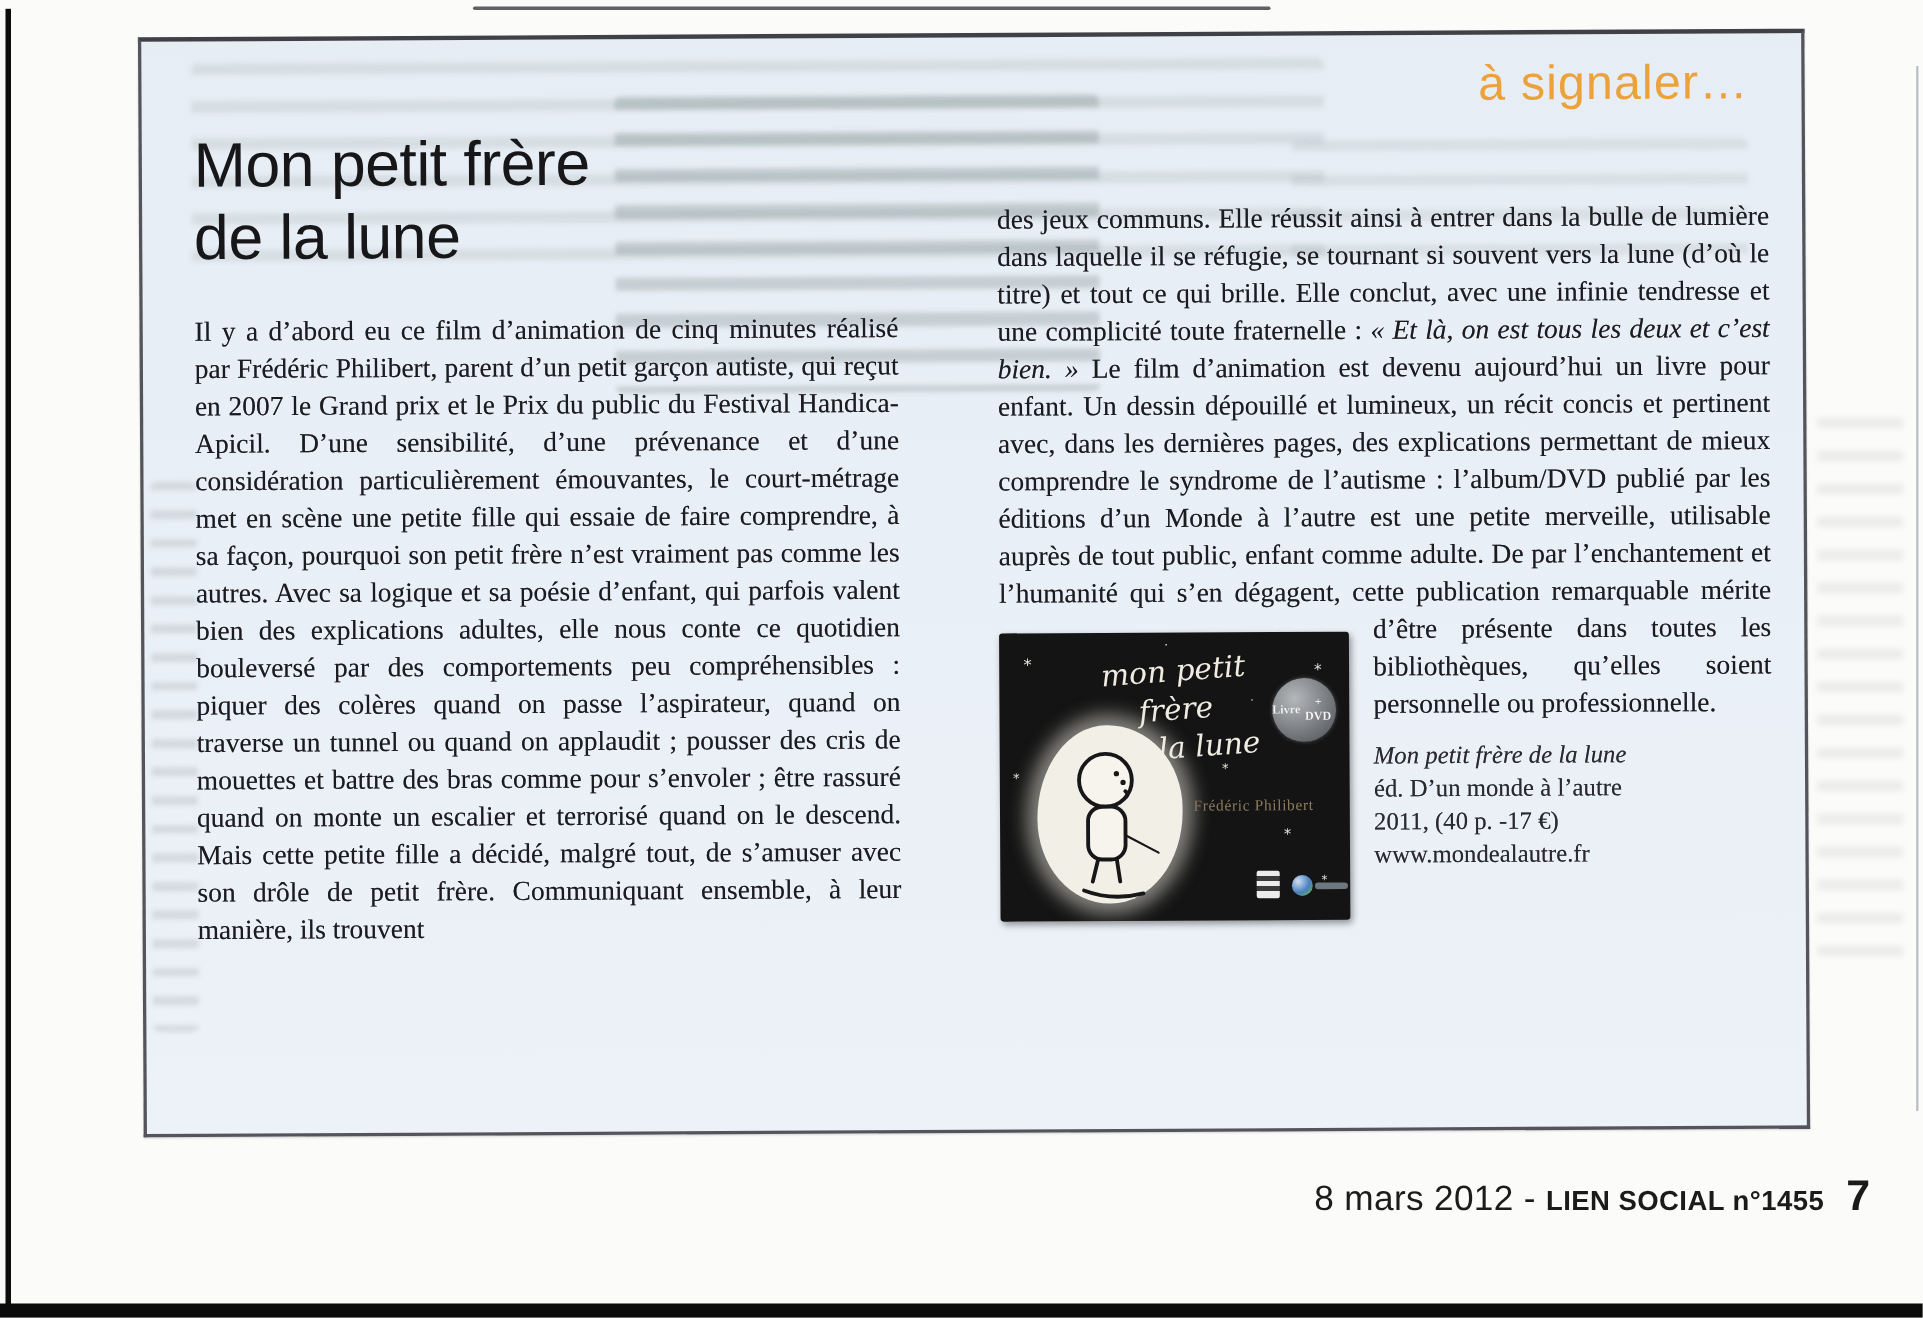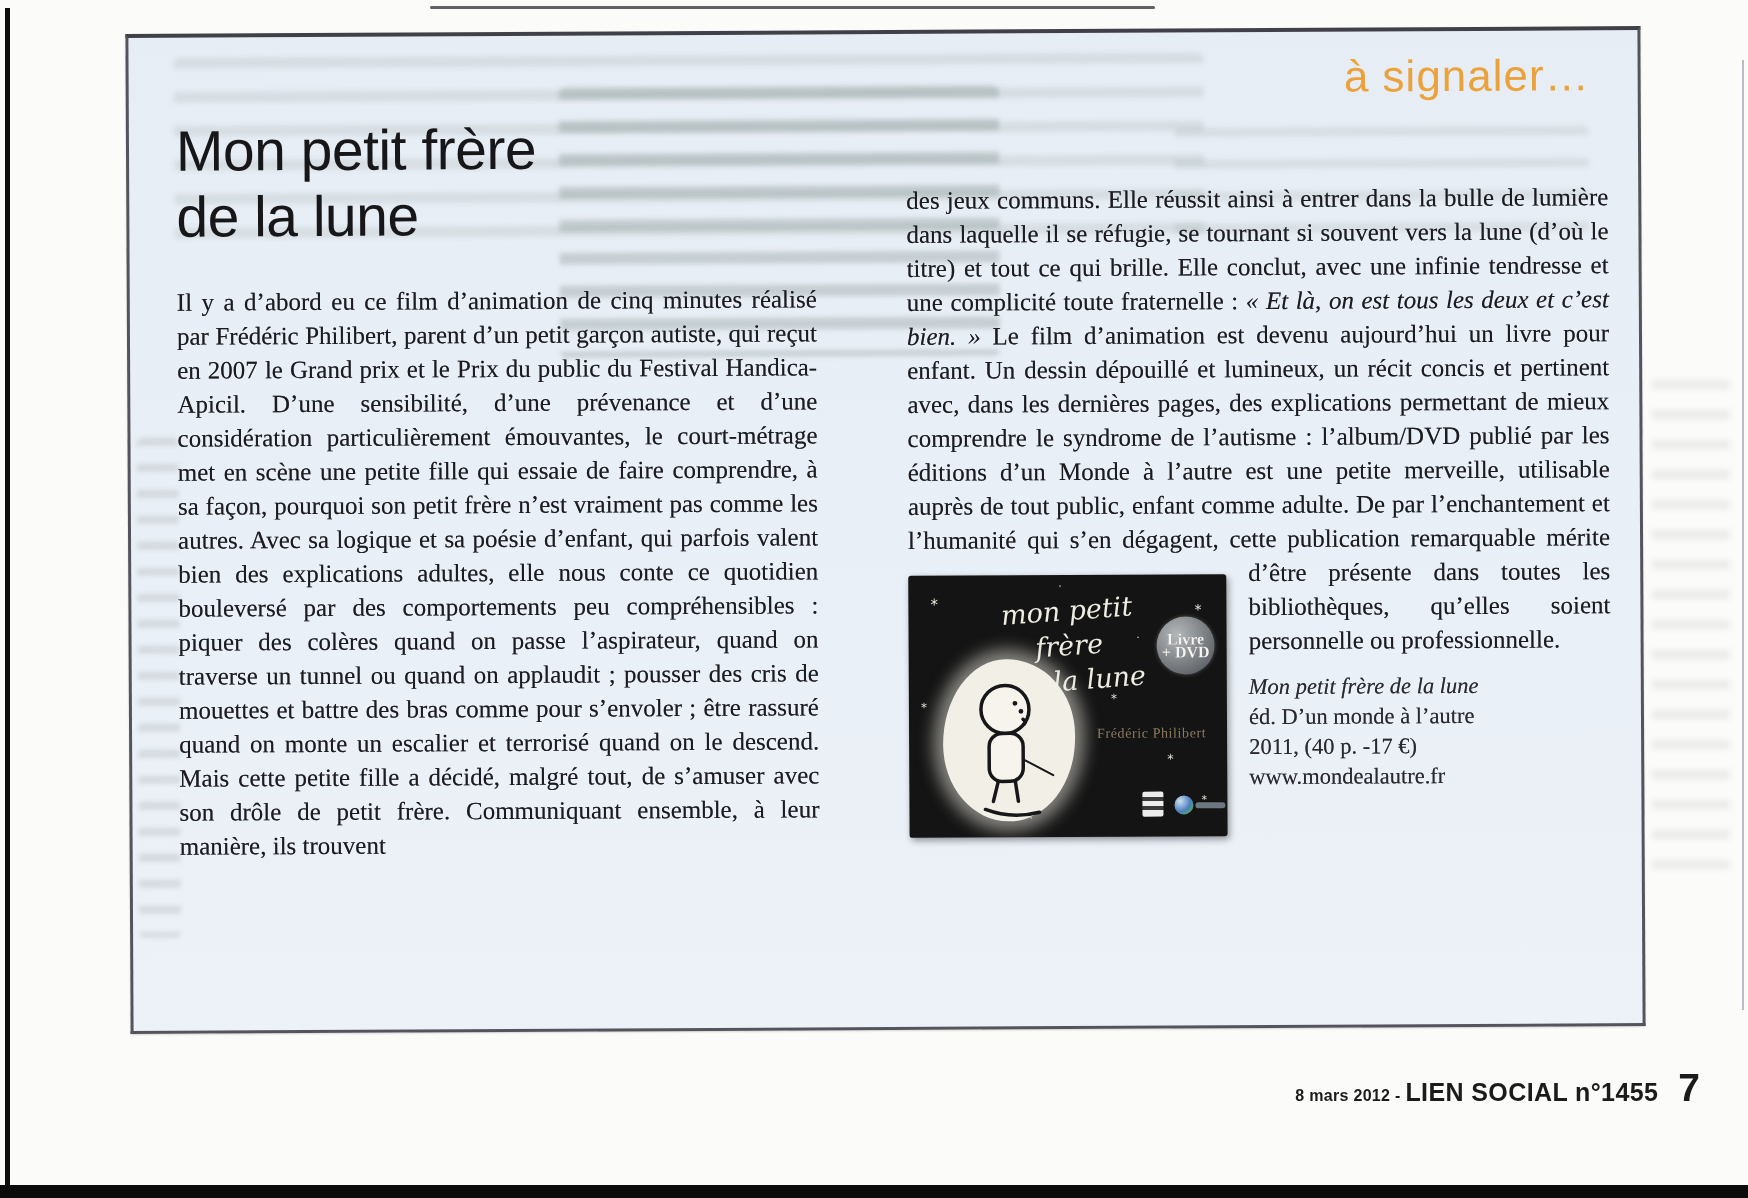--- a/index.html
+++ b/index.html
@@ -64,32 +64,32 @@
   }
   .cover-title{
     position:absolute;left:58px;top:18px;width:205px;text-align:center;
     font-family:"DejaVu Serif",serif;font-style:italic;
     color:#efece1;font-size:27px;line-height:35px;transform:rotate(-4deg);
   }
   .cover-title .l2{display:block;margin-left:14px;}
   .badge{
     position:absolute;right:12px;top:42px;width:58px;height:58px;border-radius:50%;
     background:radial-gradient(circle at 35% 32%,#b4b8bb,#64686c 75%);
-    display:flex;flex-direction:column;align-items:center;justify-content:center;
-    color:#f4f4f2;font-size:16px;line-height:13px;font-weight:bold;text-align:center;
+    display:flex;flex-direction:row;align-items:center;justify-content:center;
+    color:#f4f4f2;font-size:11px;line-height:13px;font-weight:bold;text-align:center;
     box-shadow:0 0 4px rgba(255,255,255,.25);
   }
   .moon{
     position:absolute;left:34px;top:84px;width:132px;height:162px;
     background:#f2efe6;border-radius:48% 52% 50% 50% / 53% 47% 52% 48%;
     box-shadow:0 0 16px 10px rgba(242,239,230,.5);
   }
   .moon svg{position:absolute;left:0;top:0;}
   .cover-author{
-    position:absolute;left:188px;top:142px;
+    position:absolute;left:176px;top:142px;
     font-size:14px;letter-spacing:.6px;color:#8d7c5f;
   }
   .star{position:absolute;color:#e9e6da;font-family:"DejaVu Sans",sans-serif;line-height:1;}
   .logo-square{
     position:absolute;right:64px;bottom:20px;width:21px;height:25px;border-radius:2px;
     background:linear-gradient(180deg,#ececec 0 5px,#3a3a3a 5px 9px,#ececec 9px 14px,#3a3a3a 14px 18px,#ececec 18px 25px);
   }
   .logo-circle{
     position:absolute;right:34px;bottom:22px;width:19px;height:19px;border-radius:50%;
     background:radial-gradient(circle at 30% 30%,#cfe0ee,#4a7fc0 55%,#5fae56 85%);
@@ -99,21 +99,21 @@
   .caption{
     margin-left:340px;padding-top:14px;
     font-size:22.5px;line-height:30px;color:#2a2a2e;
   }
   .caption .cap-title{font-style:italic;}
 
   .footer{
     position:absolute;top:1066px;right:48px;white-space:nowrap;
     color:#1b1b1b;
   }
-  .footer .f-date{font-size:16px;font-weight:bold;letter-spacing:.3px;}
+  .footer .f-date{font-size:32px;font-weight:normal;letter-spacing:.3px;}
   .footer .f-mag{font-size:25px;font-weight:bold;letter-spacing:.4px;}
   .footer .f-page{font-size:39px;font-weight:bold;margin-left:20px;}
 </style>
 </head>
 <body>
 
 <div class="scan-page">
 
   <div class="edge-left"></div>
   <div class="edge-top-smudge"></div>

